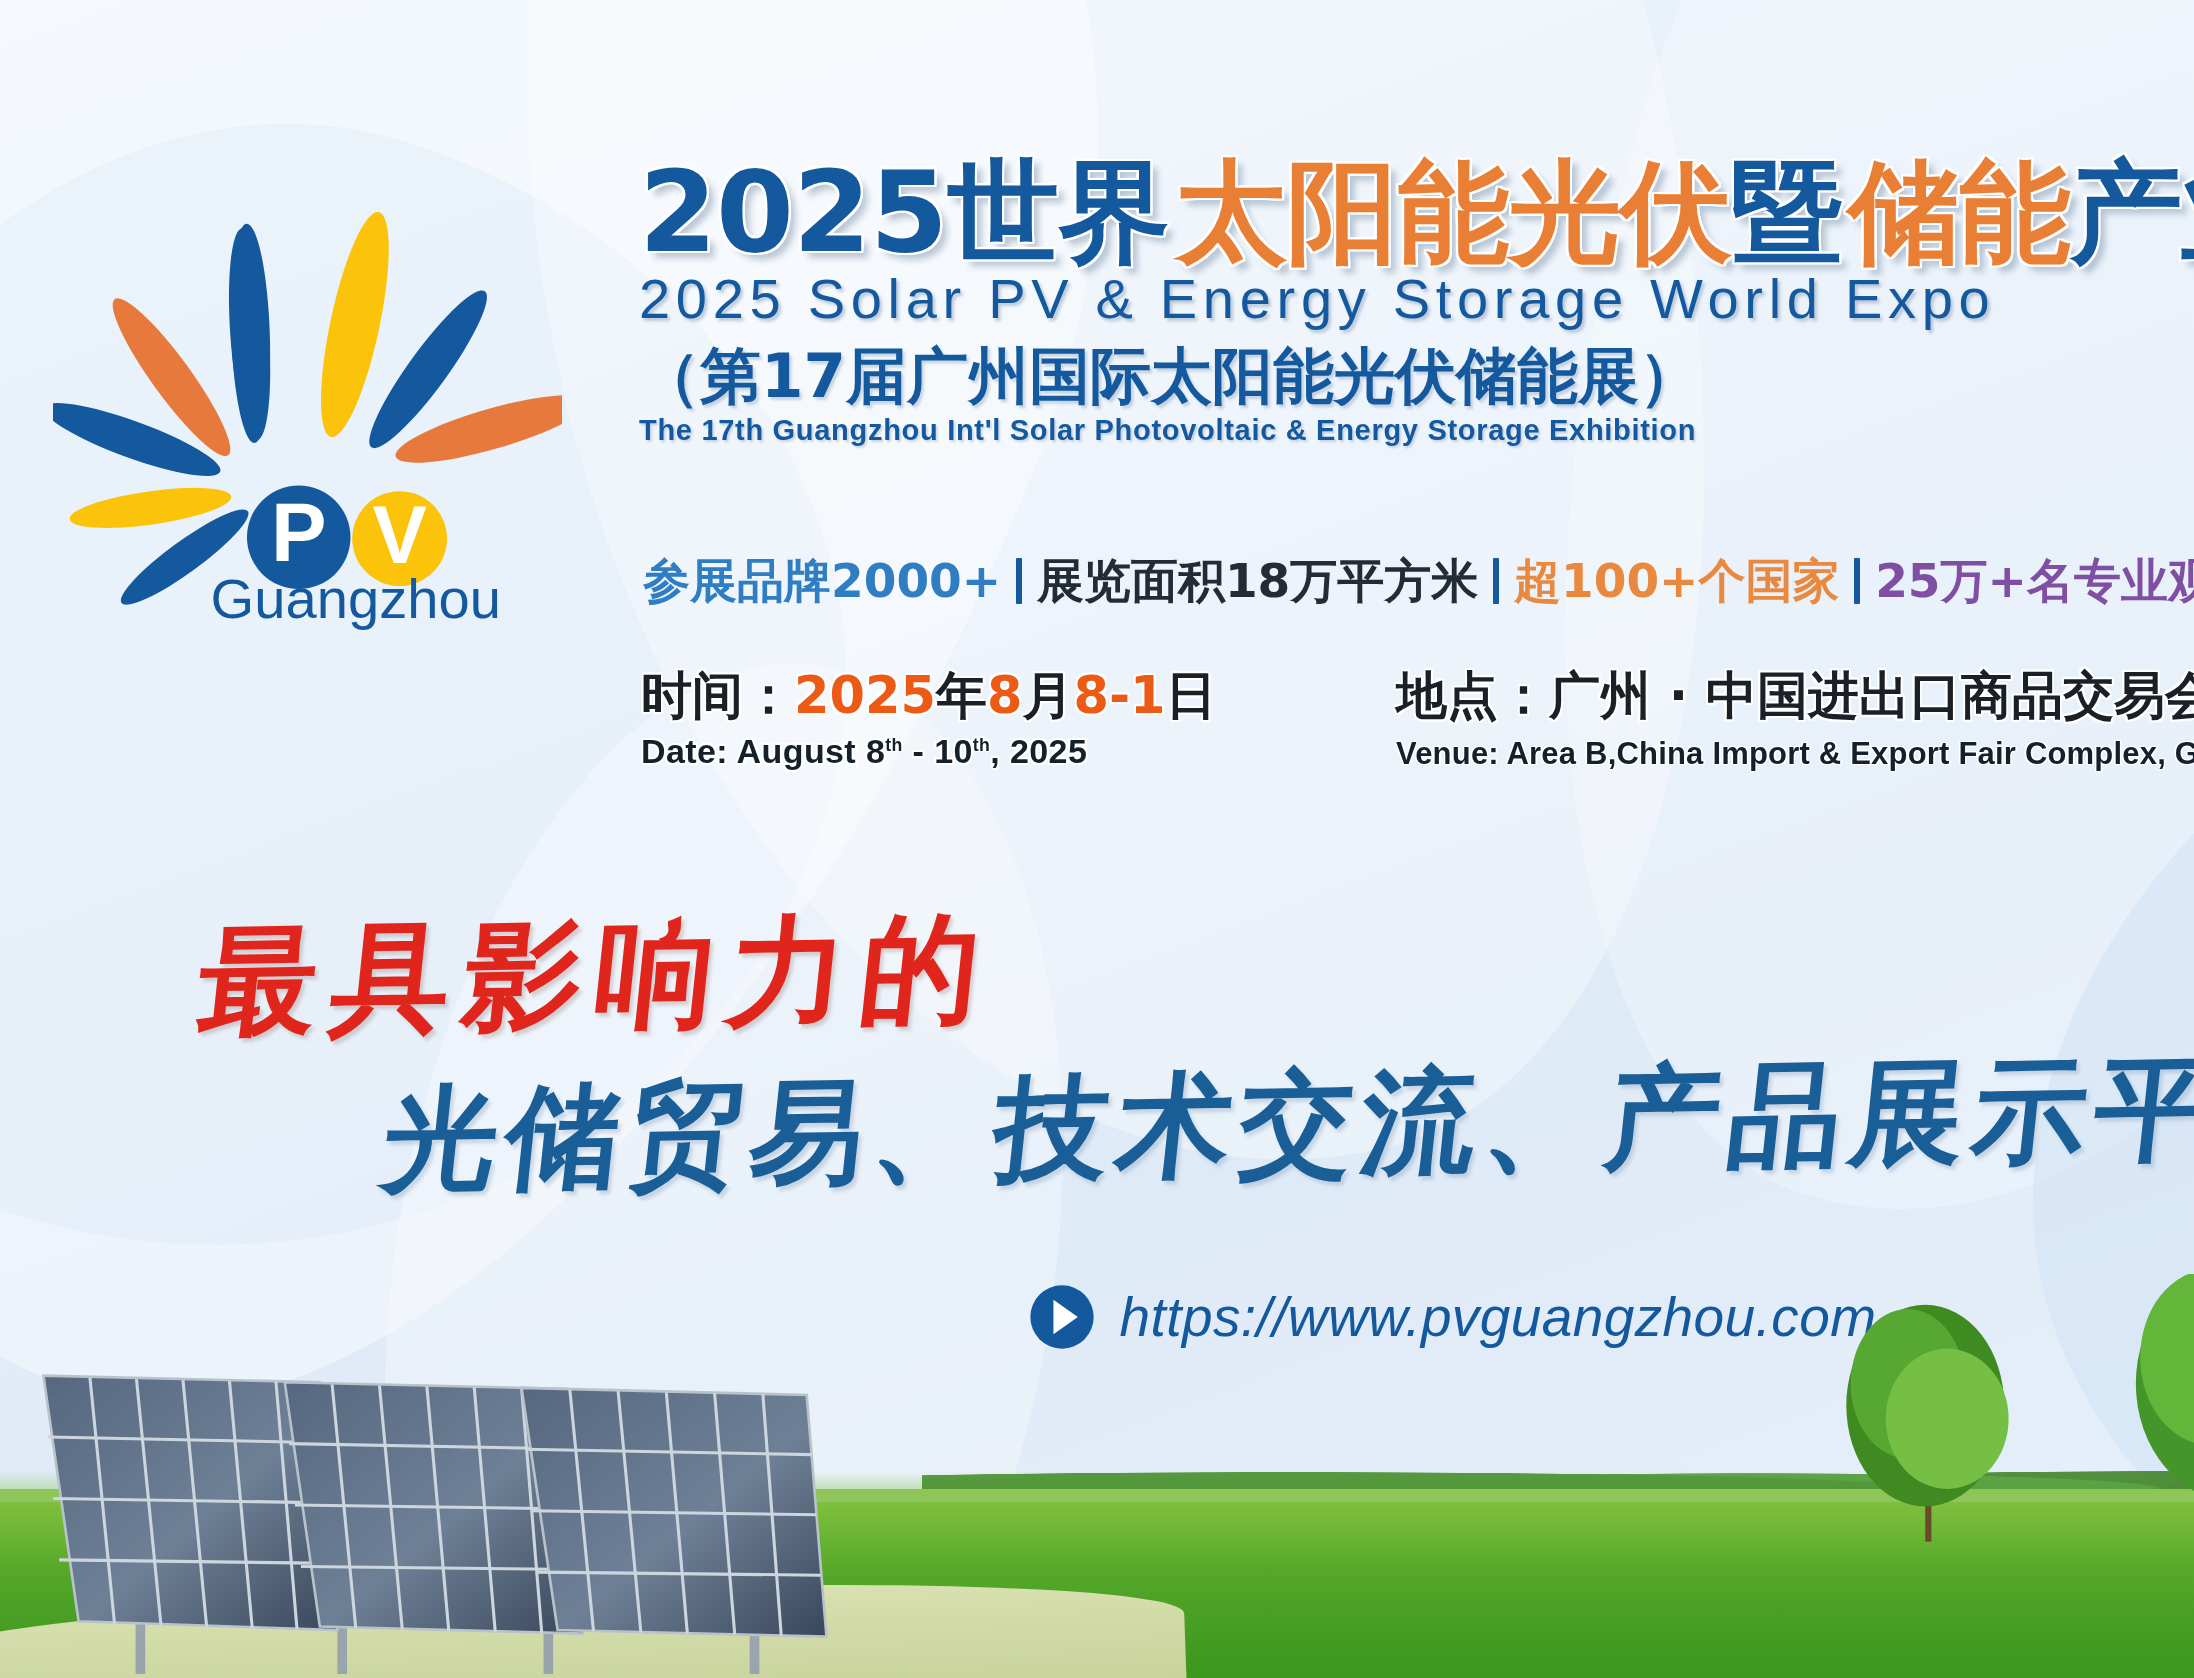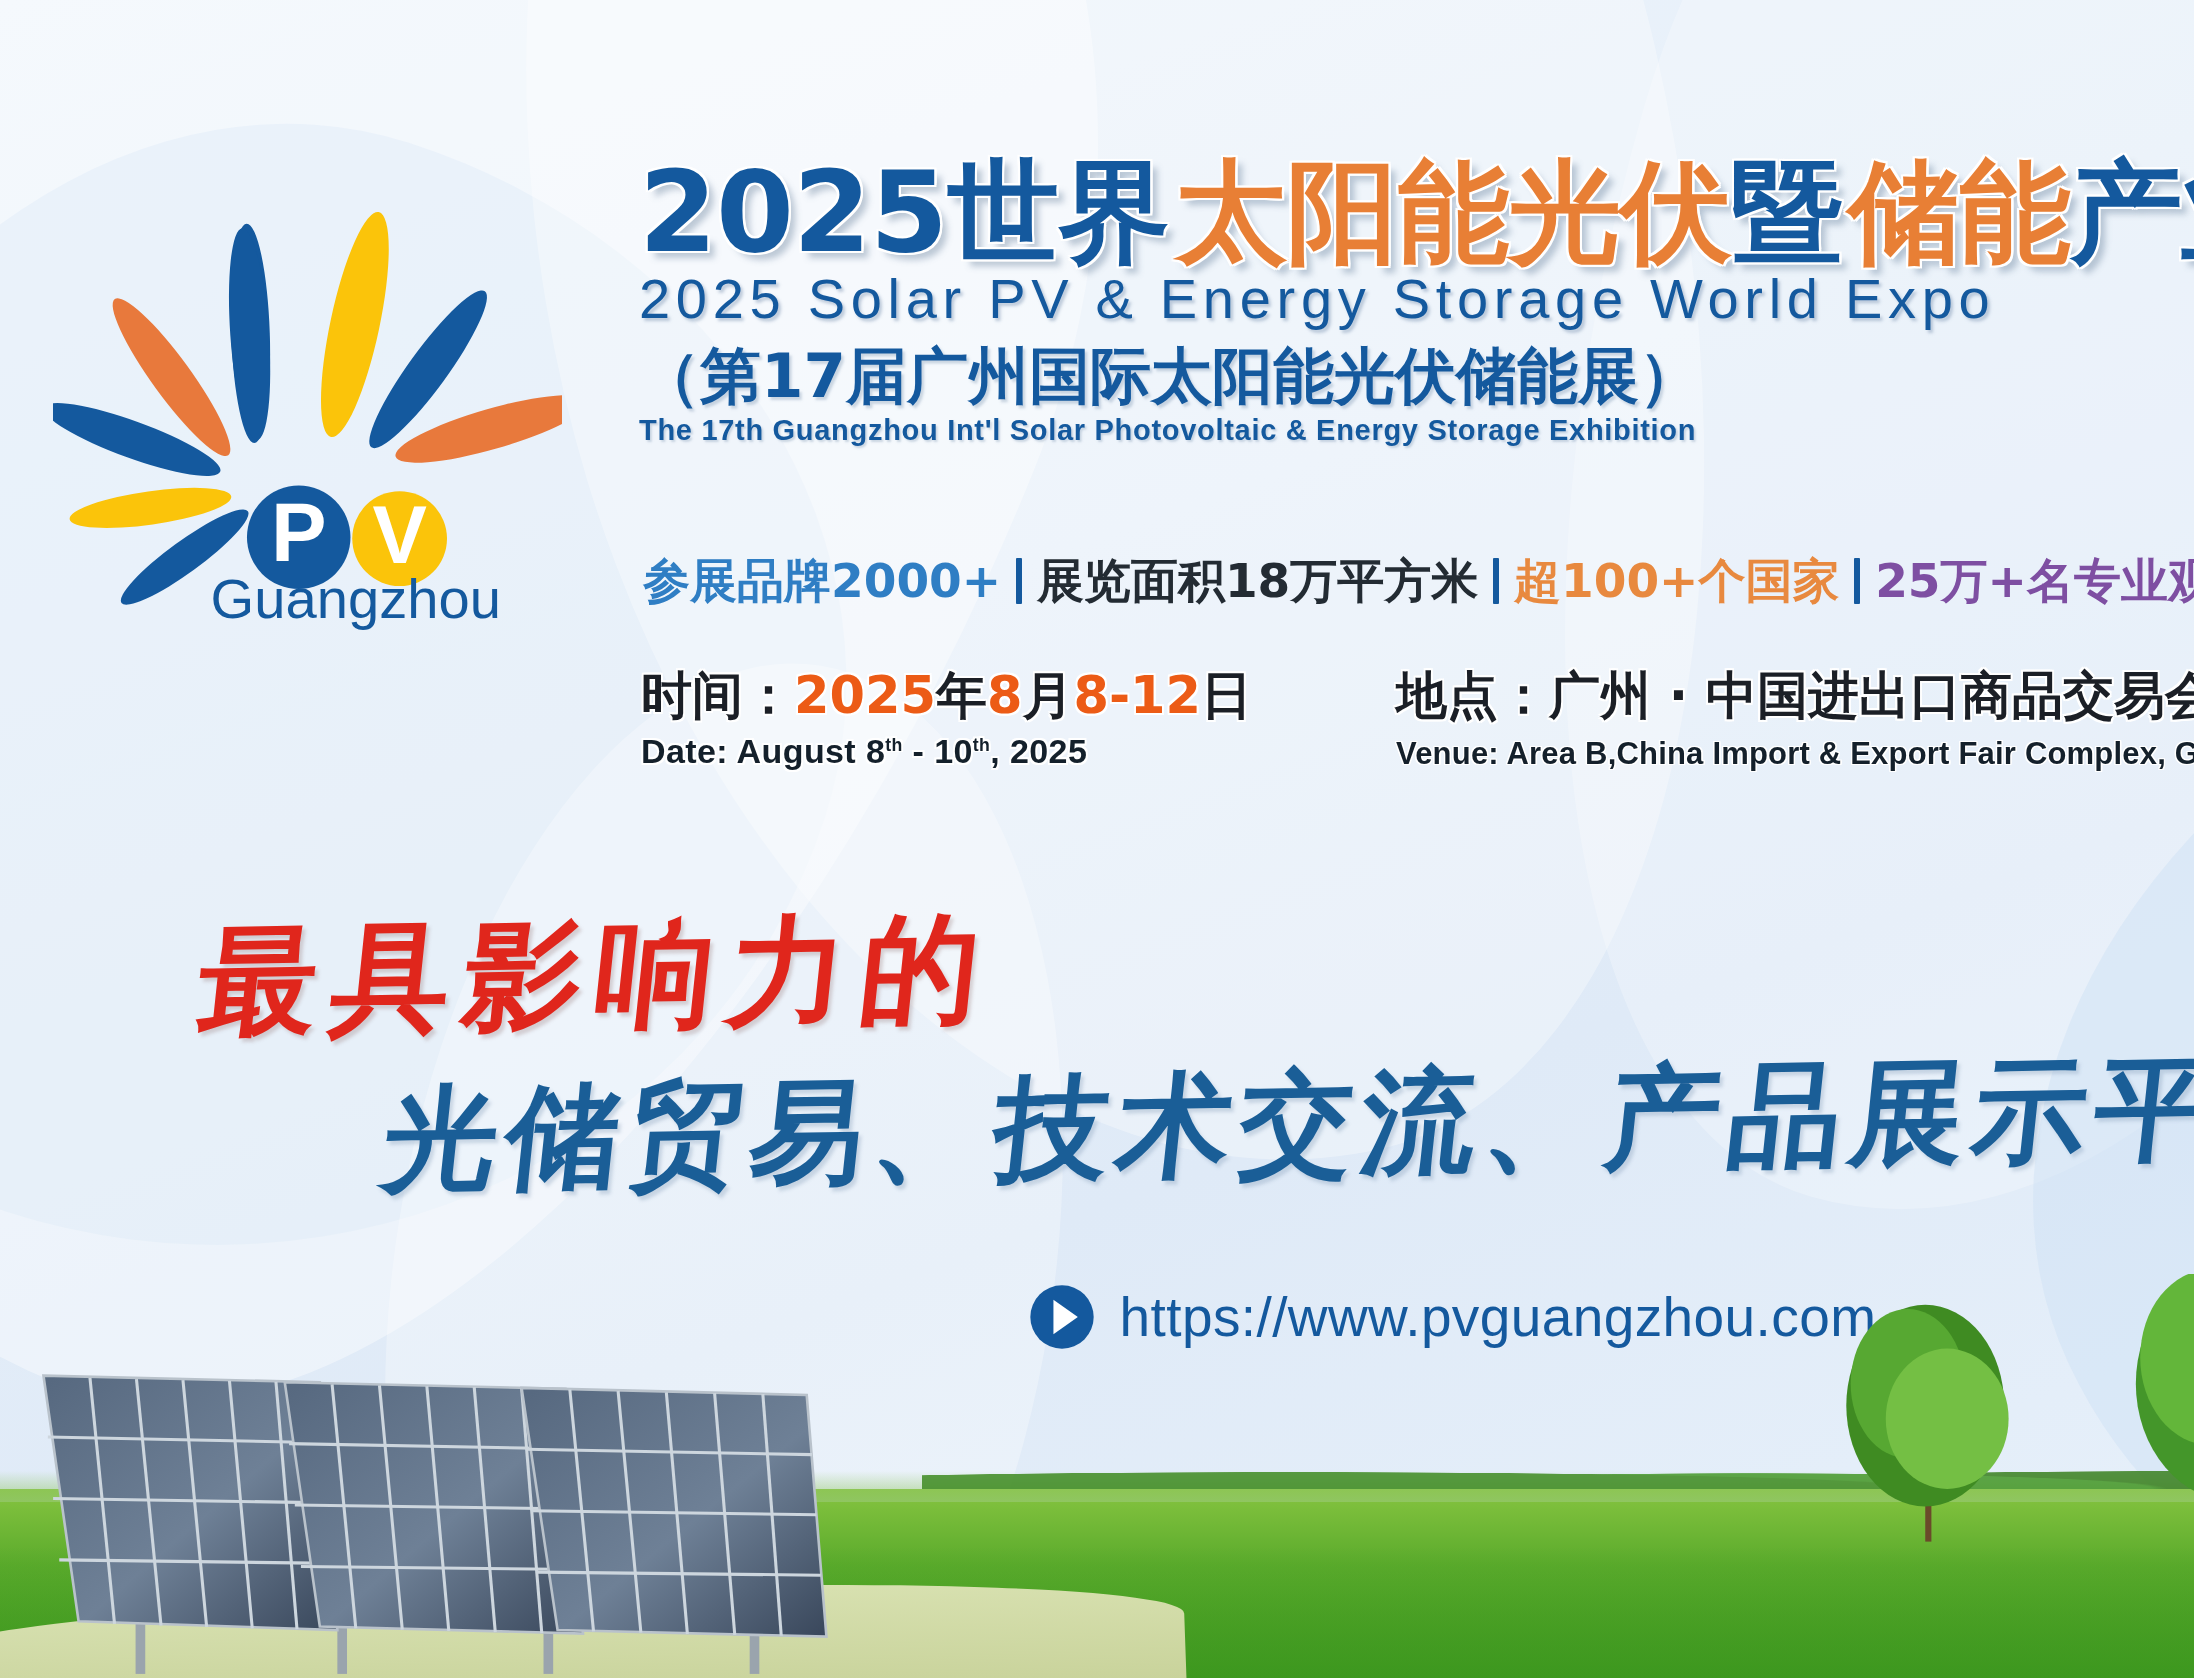--- a/index.html
+++ b/index.html
@@ -103,21 +103,21 @@
            font-family:"DejaVu Serif","Liberation Serif",serif;
            transform:skewX(-7deg) rotate(-1deg);
            text-shadow:3.5px 4px 3.5px rgba(150,120,120,0.30);}
   .callig2{position:absolute;left:386px;top:1064px;font-size:114px;line-height:1;
            color:#1a5e97;font-weight:700;white-space:nowrap;letter-spacing:8px;
            font-family:"DejaVu Serif","Liberation Serif",serif;
            transform:skewX(-7deg) rotate(-1deg);
            text-shadow:3.5px 4px 3.5px rgba(120,145,175,0.30);}
 
   
-  .contact{position:absolute;left:1029px;top:1284px;}
+  .contact{position:absolute;left:1029px;top:1284px;font-style:italic;}
   .crow{display:flex;align-items:center;margin-bottom:29px;}
   .cicon{width:66px;height:66px;flex:0 0 66px;margin-right:24.6px;position:relative;}
   .cicon svg{width:100%;height:100%;display:block;}
   .ctext{font-size:55px;line-height:1;color:#14599e;font-weight:400;white-space:nowrap;
          letter-spacing:0.4px;}
 
   
   .land{position:absolute;left:0;bottom:0;width:2750px;height:439px;overflow:hidden;}
   .grass{position:absolute;left:0;bottom:0;width:2750px;height:189px;
          background:linear-gradient(180deg,#86c440 0%,#5bab2c 40%,#3f9a20 100%);}
@@ -194,21 +194,21 @@
     <span class="seg s-blue">参展品牌2000+</span>
     <span class="bar"></span>
     <span class="seg s-dark">展览面积18万平方米</span>
     <span class="bar"></span>
     <span class="seg s-orange">超100+个国家</span>
     <span class="bar"></span>
     <span class="seg s-purple">25万+名专业观众</span>
   </div>
 
   <div class="datewrap">
-    <div class="date-cn"><span>时间：</span><span class="hl">2025</span><span>年</span><span class="hl">8</span><span>月</span><span class="hl">8-12</span><span>日</span></div>
+    <div class="date-cn"><span>时间：</span><span class="hl">2025</span><span>年</span><span class="hl">8</span><span>月</span><span class="hl">8-1</span><span>日</span></div>
     <div class="date-en"><span>Date: August 8</span><sup>th</sup><span> - 10</span><sup>th</sup><span>, 2025</span></div>
   </div>
 
   <div class="venuewrap">
     <div class="venue-cn">地点：广州 · 中国进出口商品交易会展馆B区</div>
     <div class="venue-en">Venue: Area B,China Import &amp; Export Fair Complex, Guangzhou</div>
   </div>
 
   <div class="callig1">最具影响力的</div>
   <div class="callig2">光储贸易、技术交流、产品展示平台！</div>

